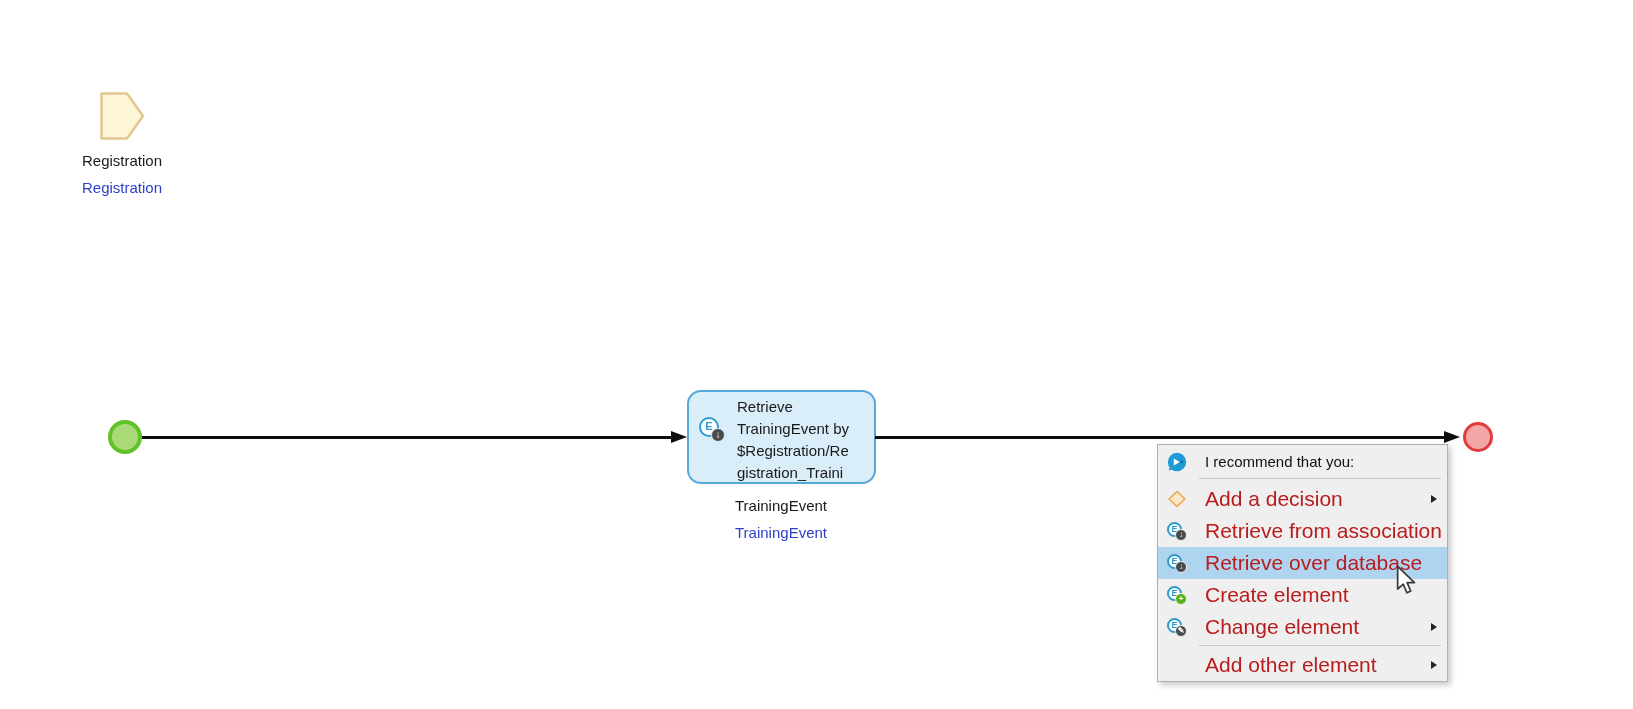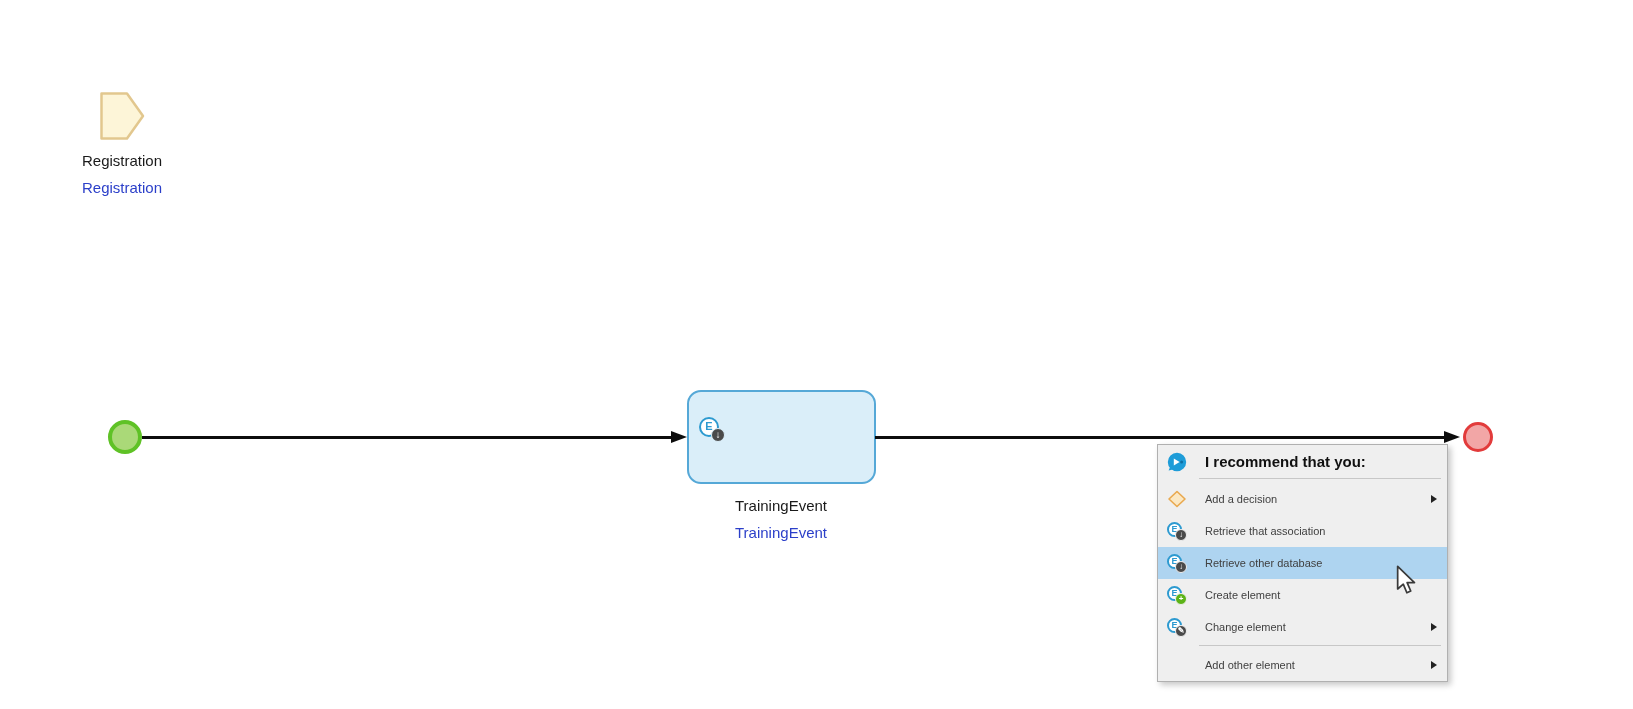--- a/index.html
+++ b/index.html
@@ -38,27 +38,27 @@
   .oi.big{width:26px;height:26px;}
   .oi.big .ring{width:20px;height:20px;border-width:2.5px;font-size:11px;line-height:15px;}
   .oi.big .badge{left:12px;top:12px;width:14px;height:14px;border-color:#daeef9;font-size:10px;line-height:11px;}
   .badge.dark{background:#4a4a4a;}
   .badge.green{background:#5cb317;}
 
   
   .menu{left:1157px;top:444px;width:291px;height:238px;background:#efefef;border:1px solid #b0b0b0;box-sizing:border-box;box-shadow:3px 3px 6px rgba(0,0,0,0.22);}
   .menu-header{position:absolute;left:0;top:0;width:100%;height:34px;}
   .menu-header .hicon{position:absolute;left:9px;top:7px;width:20px;height:20px;}
-  .menu-title{position:absolute;left:47px;top:8px;font-size:15px;font-weight:bold;color:#111;white-space:nowrap;}
+  .menu-title{position:absolute;left:47px;top:8px;font-size:15px;font-weight:normal;color:#111;white-space:nowrap;}
   .sep{position:absolute;left:41px;width:242px;height:1px;background:#c7c7c7;}
   .sep1{top:33px;}
   .sep2{top:200px;}
   .menu-row{position:absolute;left:0;width:100%;height:32px;display:flex;align-items:center;}
   .menu-row .icon-slot{position:absolute;left:9px;width:20px;height:20px;}
-  .menu-row .mi-label{position:absolute;left:47px;font-size:11px;color:#404040;white-space:nowrap;}
+  .menu-row .mi-label{position:absolute;left:47px;font-size:21px;color:#b91c1c;white-space:nowrap;}
   .menu-row.highlighted{background:#aed4f0;}
   .submenu-arrow{position:absolute;right:10px;width:0;height:0;border-top:4.5px solid transparent;border-bottom:4.5px solid transparent;border-left:6px solid #222;}
   .row1{top:38px;} .row2{top:70px;} .row3{top:102px;} .row4{top:134px;} .row5{top:166px;} .rowf{top:204px;text-align:right;}
 
   .diamond-svg{width:20px;height:20px;}
   .cursor{left:1394px;top:565px;width:26px;height:32px;}
 </style>
 </head>
 <body>
 
@@ -71,20 +71,26 @@
   <div class="abs param-entity">Registration</div>
 
   <div class="abs start-event"></div>
   <div class="abs flowline flow-a"></div>
   <div class="abs arrowhead arrow-a"></div>
 
   <div class="abs activity">
     <div class="oi big" style="position:absolute;left:10px;top:24px;">
       <span class="ring">E</span>
       <span class="badge dark">↓</span>
+    </div>
+    <div class="act-text">
+      <div>Retrieve</div>
+      <div>TrainingEvent by</div>
+      <div>$Registration/Re</div>
+      <div>gistration_Traini</div>
     </div>
   </div>
 
   <div class="abs flowline flow-b"></div>
   <div class="abs arrowhead arrow-b"></div>
   <div class="abs end-event"></div>
 
   <div class="abs act-caption">TrainingEvent</div>
   <div class="abs act-entity">TrainingEvent</div>
 
@@ -106,29 +112,29 @@
       </svg>
       <span class="mi-label">Add a decision</span>
       <span class="submenu-arrow"></span>
     </div>
 
     <div class="menu-row row2">
       <span class="oi icon-slot">
         <span class="ring">E</span>
         <span class="badge dark">↓</span>
       </span>
-      <span class="mi-label">Retrieve that association</span>
+      <span class="mi-label">Retrieve from association</span>
     </div>
 
     <div class="menu-row row3 highlighted">
       <span class="oi icon-slot">
         <span class="ring">E</span>
         <span class="badge dark">↓</span>
       </span>
-      <span class="mi-label">Retrieve other database</span>
+      <span class="mi-label">Retrieve over database</span>
     </div>
 
     <div class="menu-row row4">
       <span class="oi icon-slot">
         <span class="ring">E</span>
         <span class="badge green">+</span>
       </span>
       <span class="mi-label">Create element</span>
     </div>
 

